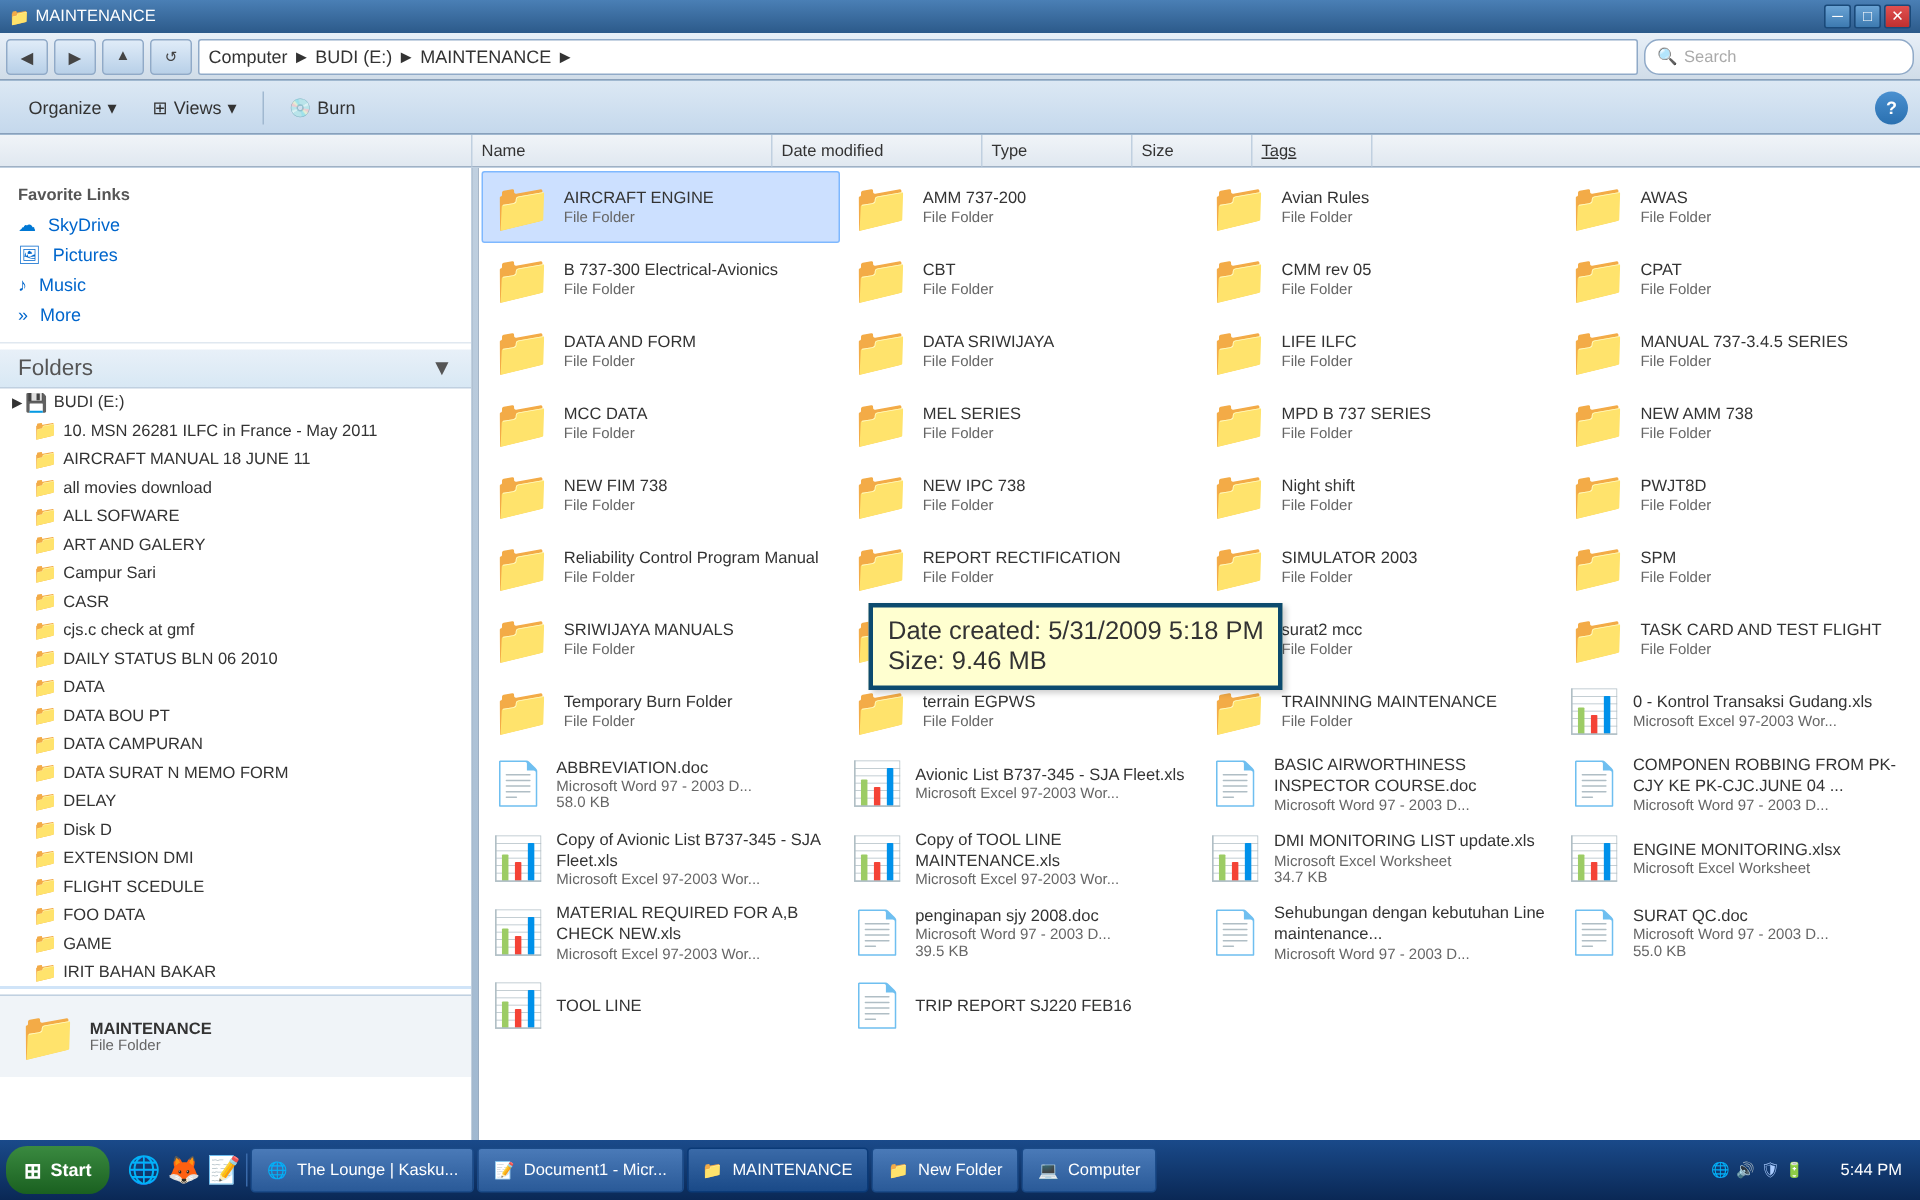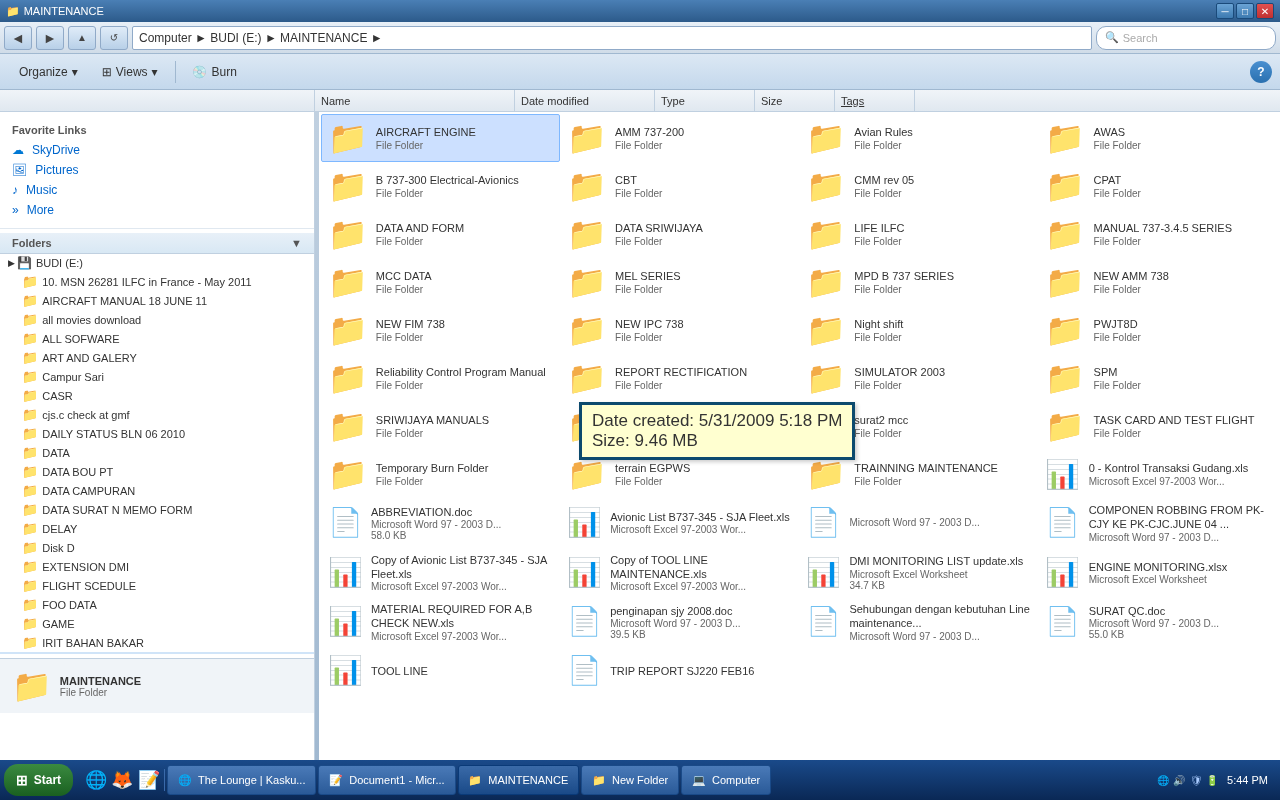--- a/index.html
+++ b/index.html
@@ -147,22 +147,22 @@
       color: #0066cc;
     }
 
     
     .folders-section { padding: 4px 0; }
     .folders-header {
       display: flex;
       align-items: center;
       justify-content: space-between;
       padding: 4px 12px;
-      font-size: 11px;
-      font-weight: bold;
+      font-size: 15px;
+      font-weight: normal;
       color: #555;
       cursor: pointer;
       background: linear-gradient(to bottom, #e8f0f8, #d8e8f4);
       border-bottom: 1px solid #c0d0e0;
     }
     .folder-tree-item {
       display: flex;
       align-items: center;
       padding: 2px 0;
       cursor: pointer;
@@ -277,21 +277,21 @@
       font-size: 11px;
       padding-right: 8px;
     }
     .sys-tray {
       display: flex;
       align-items: center;
       gap: 4px;
       font-size: 10px;
       color: #aaccff;
     }
-    .clock { font-size: 11px; color: white; text-align: right; }
+    .clock { font-size: 11px; color: white; text-align: right; margin-left: 16px; }
 
     
     .resize-handle {
       width: 4px;
       background: linear-gradient(to bottom, #c0d0e0, #a0b8d0);
       cursor: col-resize;
     }
   </style>
 </head>
 <body>
@@ -740,20 +740,21 @@
       <div class="file-item">
         <span style="font-size:28px; flex-shrink:0; color:#1d6f42;">📊</span>
         <div class="file-info">
           <div class="file-name">Avionic List B737-345 - SJA Fleet.xls</div>
           <div class="file-type">Microsoft Excel 97-2003 Wor...</div>
         </div>
       </div>
       <div class="file-item">
         <span style="font-size:28px; flex-shrink:0; color:#1a5296;">📄</span>
         <div class="file-info">
+          <div class="file-name">BASIC AIRWORTHINESS INSPECTOR COURSE.doc</div>
           <div class="file-type">Microsoft Word 97 - 2003 D...</div>
         </div>
       </div>
       <div class="file-item">
         <span style="font-size:28px; flex-shrink:0; color:#1a5296;">📄</span>
         <div class="file-info">
           <div class="file-name">COMPONEN ROBBING FROM PK-CJY KE PK-CJC.JUNE 04 ...</div>
           <div class="file-type">Microsoft Word 97 - 2003 D...</div>
         </div>
       </div>

